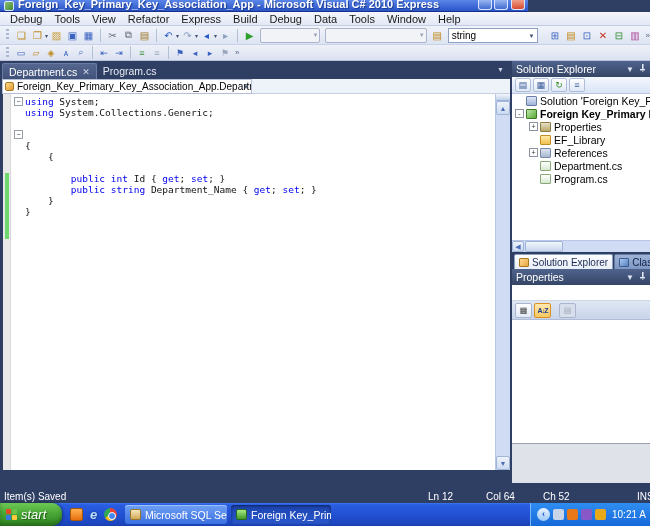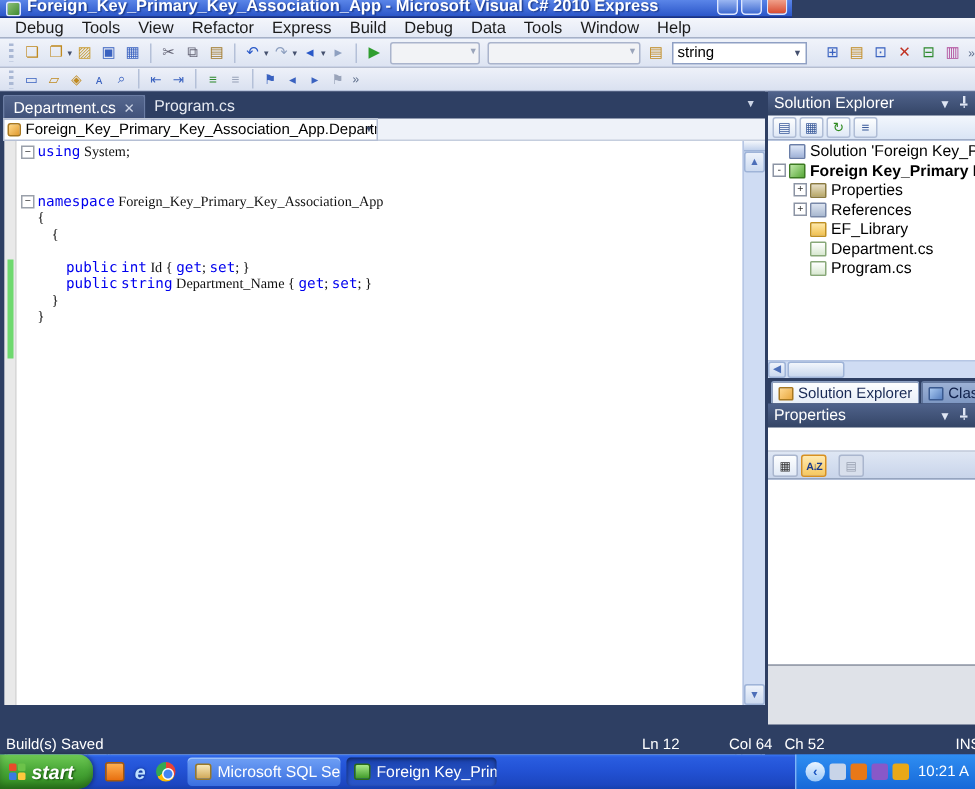--- a/index.html
+++ b/index.html
@@ -51,21 +51,21 @@
   .editor { left:3px; top:94px; width:507px; height:376px; background:#fff; overflow:hidden; }
   .gutter { position:absolute; left:0; top:0; width:8px; height:100%; background:#e9e9e9; border-right:1px solid #d8d8d8; }
   .chgbar { position:absolute; left:2px; width:4px; background:#6fd96f; }
   .codepane { position:absolute; left:9px; top:2px; right:16px; }
   .code-line { display:flex; height:11px; line-height:11px; font-family:"DejaVu Sans Mono", monospace; font-size:9.5px; }
   .fold-cell { width:13px; flex:0 0 auto; display:flex; justify-content:center; }
   .fold-box { width:9px; height:9px; margin-top:1px; border:1px solid #9aa0aa; background:#fff; font-size:7px; line-height:7px; text-align:center; color:#333; font-family:"Liberation Sans",sans-serif; }
   .ctext { white-space:pre; }
   .tok-k { color:#0000ee; }
   .tok-t { color:#2b91af; }
-  .tok-p { color:#111;font-family:Liberation Serif, serif; }
+  .tok-p { color:#111; }
 
   .vscroll { position:absolute; right:0; top:0; width:15px; height:100%; background:#cfdcf3; border-left:1px solid #b6c6e4; }
   .vs-grip { height:7px; background:linear-gradient(#f4f7fc,#c2d2ec); border-bottom:1px solid #9fb4d8; }
   .sbtn { height:14px; background:linear-gradient(#eef3fb,#cdd  cf0); background:linear-gradient(#eef3fb,#ccdaf0); border:1px solid #9fb4d8; border-radius:2px; color:#4d6fb8; font-size:7px; text-align:center; line-height:13px; }
   .vs-down { position:absolute; bottom:0; left:0; right:0; }
 
   .editor-bottom { left:3px; top:470px; width:507px; height:16px; background:#e7ecf5; border-top:1px solid #c5cede; display:flex; align-items:center;margin-top:21px; }
   .zoom-combo { width:52px; height:14px; background:#fff; border:1px solid #aab4cc; font-size:9.5px; padding:0 10px 0 3px; position:relative; margin-left:1px; white-space:nowrap; }
   .zoom-combo .ca { position:absolute; right:1px; top:4px; font-size:6px; color:#44506e; }
   .hbtn { width:14px; height:14px; background:linear-gradient(#eef3fb,#ccdaf0); border:1px solid #9fb4d8; border-radius:2px; color:#4d6fb8; font-size:7px; text-align:center; line-height:12px; margin-left:2px; }
@@ -111,21 +111,21 @@
   .props-body { left:512px; top:320px; width:138px; height:123px; background:#fff; }
   .props-desc { left:512px; top:443px; width:138px; height:40px; background:#dfe2e8; border-top:1px solid #9aa0ac; }
 
   
   .statusbar { left:0; top:490px; width:650px; height:13px; background:#2e3f63; color:#fff; font-size:10px; }
   .statusbar span { position:absolute; top:1px; white-space:nowrap; }
 
   
   .taskbar { left:0; top:503px; width:650px; height:23px; background:linear-gradient(#3a77f2 0%, #2a5de0 8%, #2353d6 42%, #1c46c0 88%, #1640ad 100%); display:flex; align-items:center; }
   .startbtn { width:62px; height:23px; border-radius:0 10px 10px 0; background:linear-gradient(#6fca55 0%, #4aa838 45%, #2f8a1f 100%); box-shadow:inset 0 -3px 5px rgba(0,0,0,.25), 1px 0 3px rgba(0,0,0,.4); display:flex; align-items:center; padding-left:6px; gap:3px; }
-  .startbtn .slabel { color:#fff; font-weight:bold; font-style:italic; font-size:13px; text-shadow:1px 1px 1px #1e5a12; }
+  .startbtn .slabel { color:#fff; font-weight:normal; font-style:italic; font-size:13px; text-shadow:1px 1px 1px #1e5a12; }
   .winflag { width:12px; height:11px; display:grid; grid-template-columns:5px 5px; grid-template-rows:5px 5px; gap:1px; }
   .winflag i { border-radius:1px; }
   .ql { display:flex; align-items:center; gap:4px; padding:0 8px; }
   .ql-ico { width:13px; height:13px; border-radius:2px; }
   .ql-orange { background:linear-gradient(#ffb050,#e87010); border:1px solid #a85808; }
   .ql-ie { background:transparent; color:#bfe0ff; font-size:13px; font-weight:bold; font-style:italic; line-height:13px; text-align:center; text-shadow:0 0 2px #0a2a7a; }
   .ql-chrome { border-radius:50%; background:conic-gradient(#ea4335 0 33%, #fbbc05 33% 66%, #34a853 66% 100%); position:relative; }
   .ql-chrome::after { content:""; position:absolute; left:3.5px; top:3.5px; width:6px; height:6px; border-radius:50%; background:#4285f4; border:1px solid #fff; }
   .taskbtn { height:19px; border-radius:3px; display:flex; align-items:center; padding:0 5px; margin-right:4px; font-size:10.5px; color:#fff; white-space:nowrap; overflow:hidden; }
   .taskbtn.normal { width:102px; background:linear-gradient(#6fa0f5,#3a6fe0); box-shadow:inset 0 1px 0 #9cc0fa; }
@@ -257,30 +257,30 @@
   <div class="chgbar" style="top: 79px; height: 66px;"></div>
   <div class="codepane">
       <div class="code-line">
         <span class="fold-cell">
           <span class="fold-box">−</span>
         </span>
         <span class="ctext"><span class="tok-k">using</span><span class="tok-p"> System;</span></span>
       </div>
       <div class="code-line">
         <span class="fold-cell"></span>
+        <span class="ctext"><span class="tok-k">using</span><span class="tok-p"> System.Collections.Generic;</span></span>
       </div>
       <div class="code-line">
         <span class="fold-cell"></span>
         <span class="ctext"></span>
       </div>
       <div class="code-line">
         <span class="fold-cell">
           <span class="fold-box">−</span>
         </span>
-        <span class="ctext"><span class="tok-k">namespace</span><span class="tok-p"> Foreign_Key_Primary_Key_Association_App</span></span>
       </div>
       <div class="code-line">
         <span class="fold-cell"></span>
         <span class="ctext"><span class="tok-p">{</span></span>
       </div>
       <div class="code-line">
         <span class="fold-cell"></span>
         <span class="ctext"><span class="tok-p">    {</span></span>
       </div>
       <div class="code-line">
@@ -348,28 +348,28 @@
       <span class="expander">-</span>
       <span class="titem-ico ico-project"></span>
       <span style="font-weight: bold;">Foreign Key_Primary Key_A</span>
     </div>
     <div class="tree-row" style="padding-left: 17px;">
       <span class="expander">+</span>
       <span class="titem-ico ico-properties"></span>
       <span>Properties</span>
     </div>
     <div class="tree-row" style="padding-left: 17px;">
+      <span class="exp-spacer"></span>
+      <span class="titem-ico ico-folder"></span>
+      <span>EF_Library</span>
+    </div>
+    <div class="tree-row" style="padding-left: 17px;">
       <span class="expander">+</span>
       <span class="titem-ico ico-references"></span>
       <span>References</span>
-    </div>
-    <div class="tree-row" style="padding-left: 17px;">
-      <span class="exp-spacer"></span>
-      <span class="titem-ico ico-folder"></span>
-      <span>EF_Library</span>
     </div>
     <div class="tree-row" style="padding-left: 17px;">
       <span class="exp-spacer"></span>
       <span class="titem-ico ico-csfile"></span>
       <span>Department.cs</span>
     </div>
     <div class="tree-row" style="padding-left: 17px;">
       <span class="exp-spacer"></span>
       <span class="titem-ico ico-csfile"></span>
       <span>Program.cs</span>
@@ -410,24 +410,24 @@
 <div class="abs props-toolbar">
   <span class="pt-icon">▦</span>
   <span class="pt-icon hl"><span class="az">A↓Z</span></span>
   <span class="pt-icon dis">▤</span>
 </div>
 
 <div class="abs props-body"></div>
 <div class="abs props-desc"></div>
 
 <div class="abs statusbar">
-  <span style="left:4px">Build(s) Saved</span>
+  <span style="left:4px">Item(s) Saved</span>
   <span style="left:428px">Ln 12</span>
   <span style="left:486px">Col 64</span>
-  <span style="left:523px">Ch 52</span>
+  <span style="left:543px">Ch 52</span>
   <span style="left:637px">INS</span>
 </div>
 
 <div class="abs taskbar">
   <div class="startbtn">
     <span class="winflag">
       <i style="background:#e84a2a"></i>
         <i style="background:#6cc24a"></i>
         <i style="background:#3a7ae0"></i>
         <i style="background:#ffc83d"></i>

